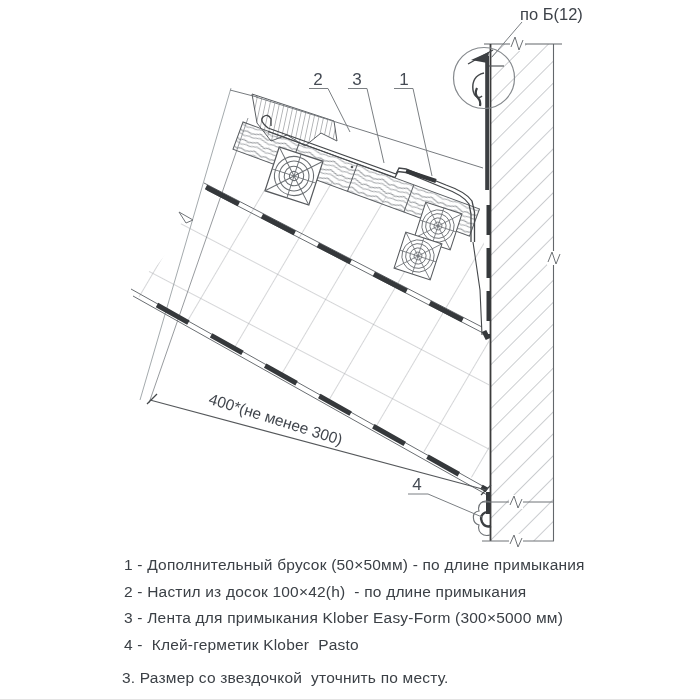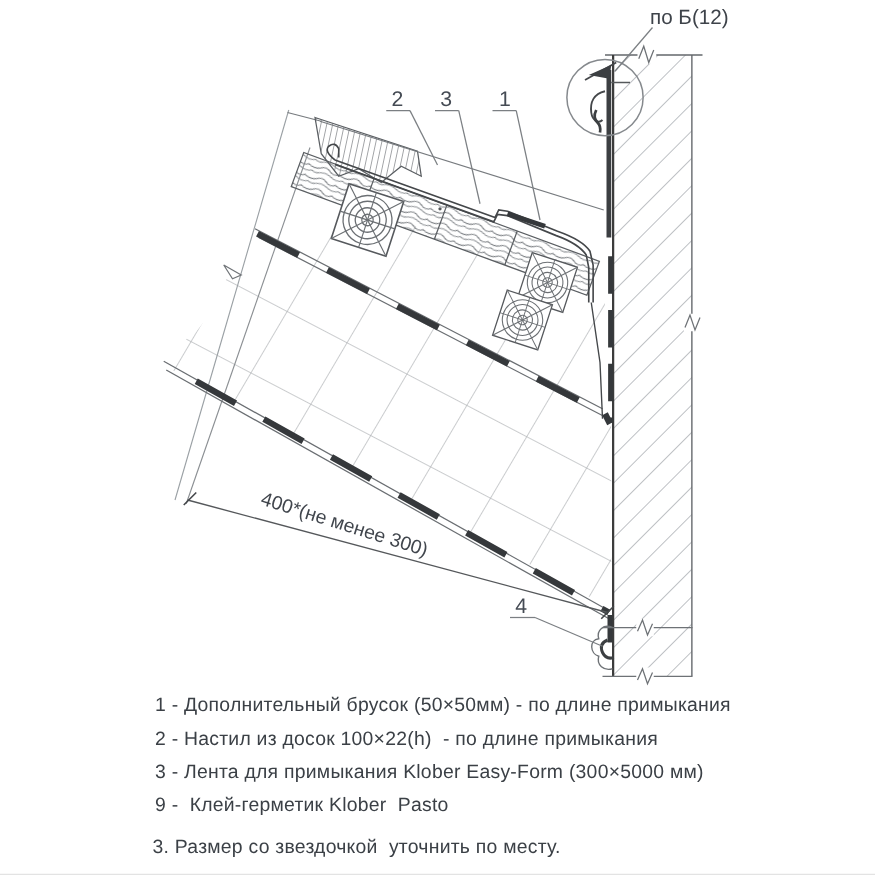--- a/index.html
+++ b/index.html
@@ -163,17 +163,17 @@
     <rect x="509" y="495" width="14" height="14" fill="#ffffff"></rect>
     <polyline points="510,505 514,496 518,508 522,499" fill="none" stroke="#6e7276" stroke-width="1"></polyline>
     <line x1="482" y1="541" x2="554" y2="541" stroke="#6e7276" stroke-width="1"></line>
     <rect x="509" y="534" width="14" height="14" fill="#ffffff"></rect>
     <polyline points="510,544 514,535 518,547 522,538" fill="none" stroke="#6e7276" stroke-width="1"></polyline>
   </g>
 </svg>
 
 <div>
   <div class="legend-line" style="top:556px">1 - Дополнительный брусок (50×50мм) - по длине примыкания</div>
-  <div class="legend-line" style="top:583px">2 - Настил из досок 100×22(h)  - по длине примыкания</div>
+  <div class="legend-line" style="top:583px">2 - Настил из досок 100×42(h)  - по длине примыкания</div>
   <div class="legend-line" style="top:609px">3 - Лента для примыкания Klober Easy-Form (300×5000 мм)</div>
-  <div class="legend-line" style="top:636px">9 -  Клей-герметик Klober  Pasto</div>
+  <div class="legend-line" style="top:636px">4 -  Клей-герметик Klober  Pasto</div>
   <div class="legend-line note-line" style="top:669px">3. Размер со звездочкой  уточнить по месту.</div>
 </div>
 
 </body></html>

